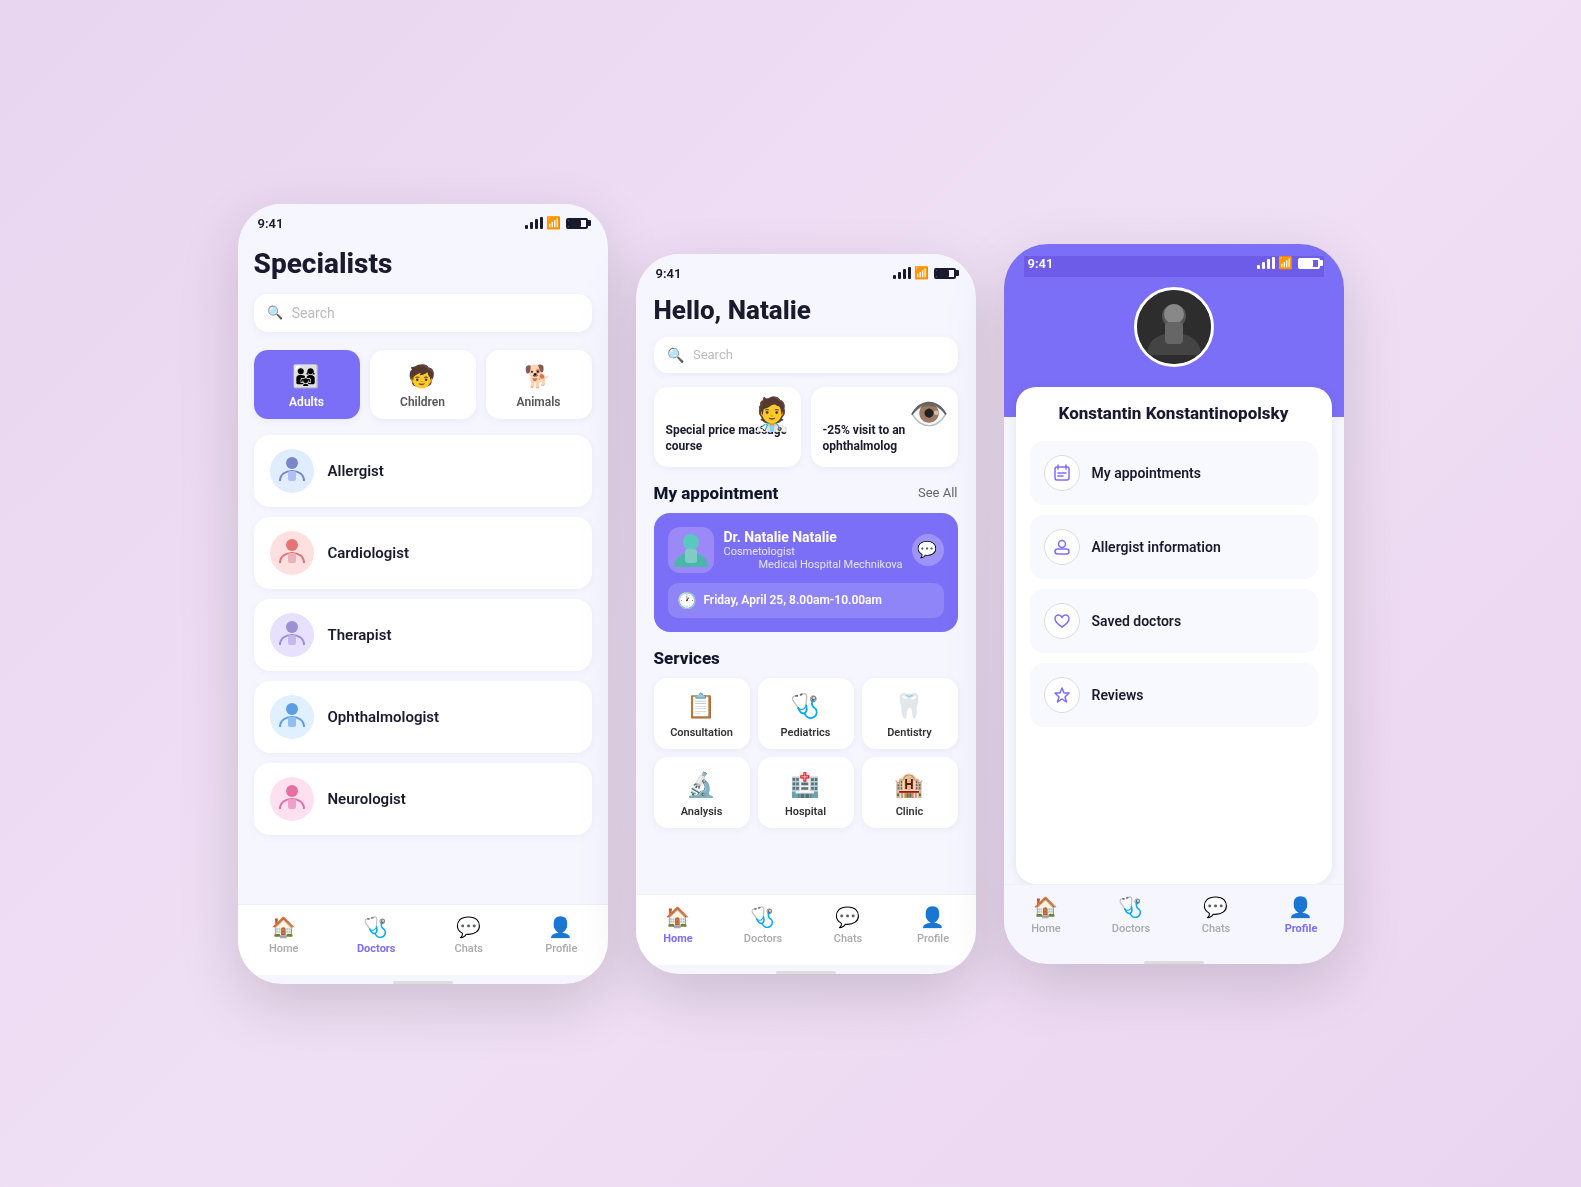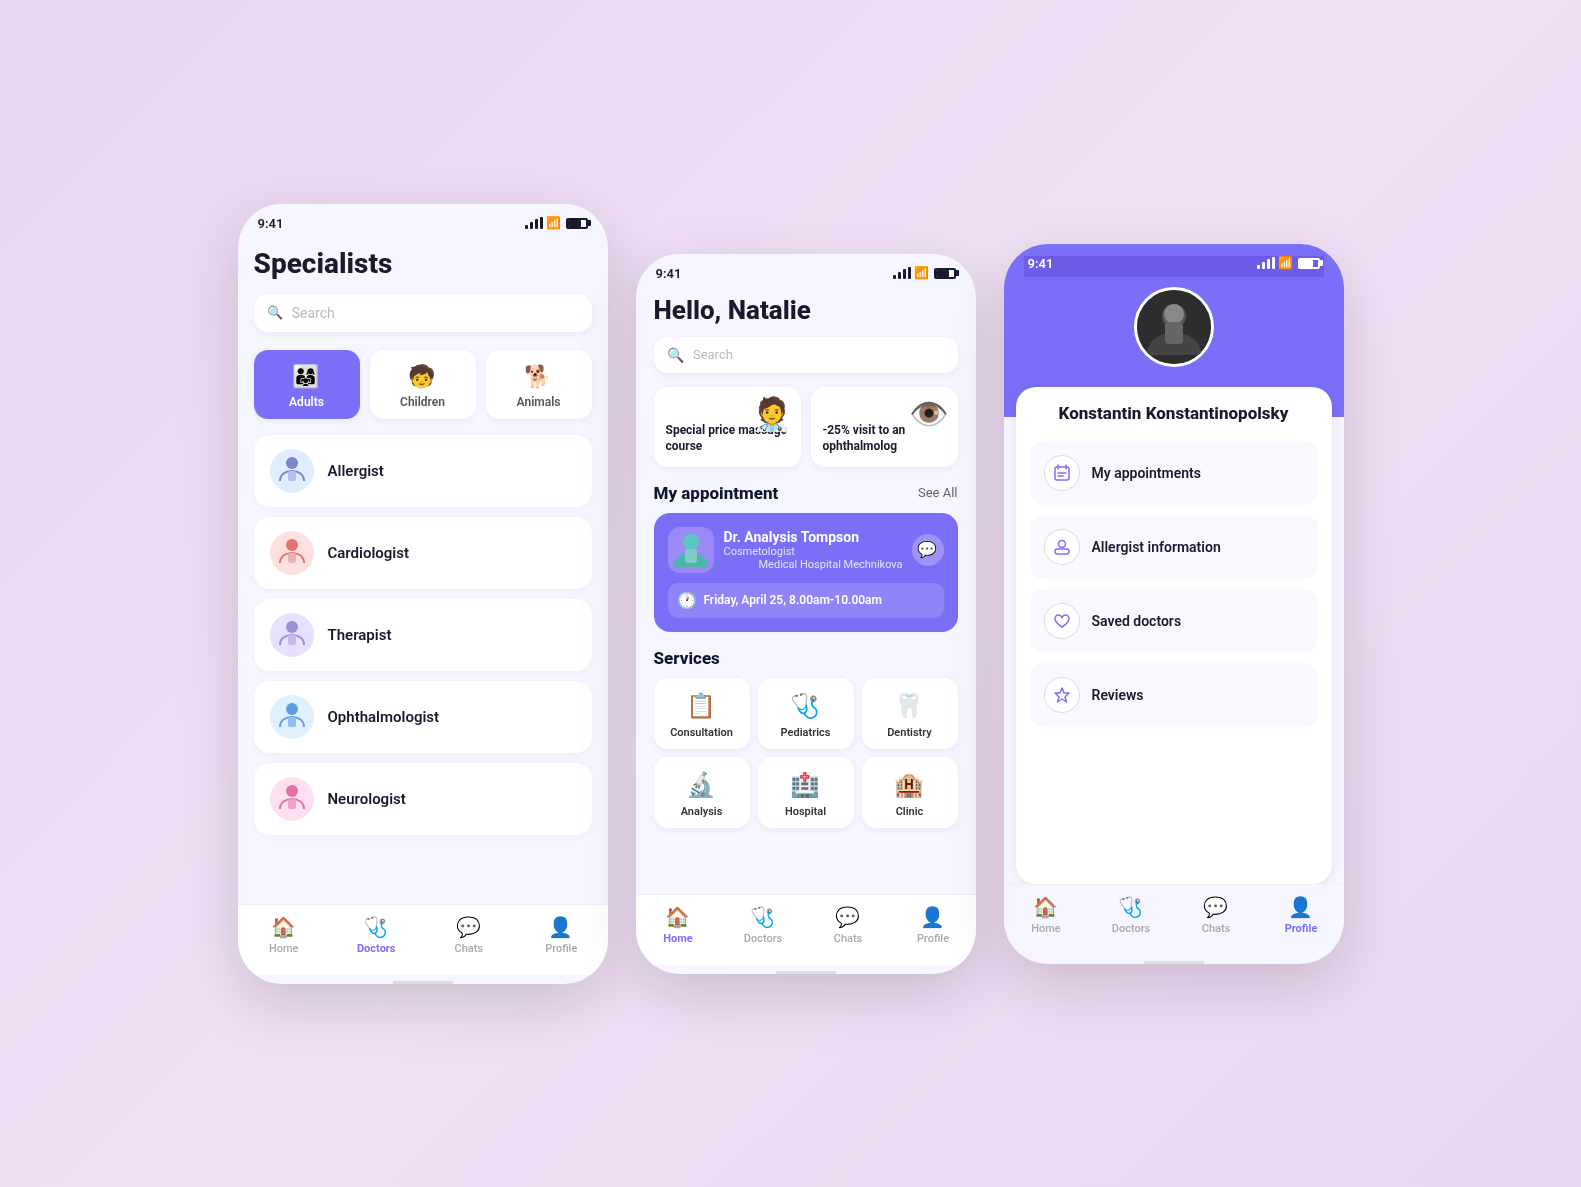--- a/index.html
+++ b/index.html
@@ -682,21 +682,21 @@
       <div class="apt-doctor-row">
         <div class="apt-doctor-info">
           <div class="apt-avatar">
             <svg width="46" height="46" viewBox="0 0 46 46" fill="none">
               <circle cx="23" cy="15" r="8" fill="#5bc8c0"></circle>
               <path d="M6 40c0-9.389 7.611-14 17-14s17 4.611 17 14" fill="#4db6ac"></path>
               <rect x="17" y="22" width="12" height="14" rx="3" fill="#80cbc4"></rect>
             </svg>
           </div>
           <div>
-            <div class="apt-doctor-name">Dr. Analysis Tompson</div>
+            <div class="apt-doctor-name">Dr. Natalie Natalie</div>
             <div class="apt-specialty">Cosmetologist</div>
             <div class="apt-hospital">Medical Hospital Mechnikova</div>
           </div>
         </div>
         <div class="apt-chat-btn">💬</div>
       </div>
       <div class="apt-time-row">
         <span>🕐</span>
         <span class="apt-time-text">Friday, April 25, 8.00am-10.00am</span>
       </div>

